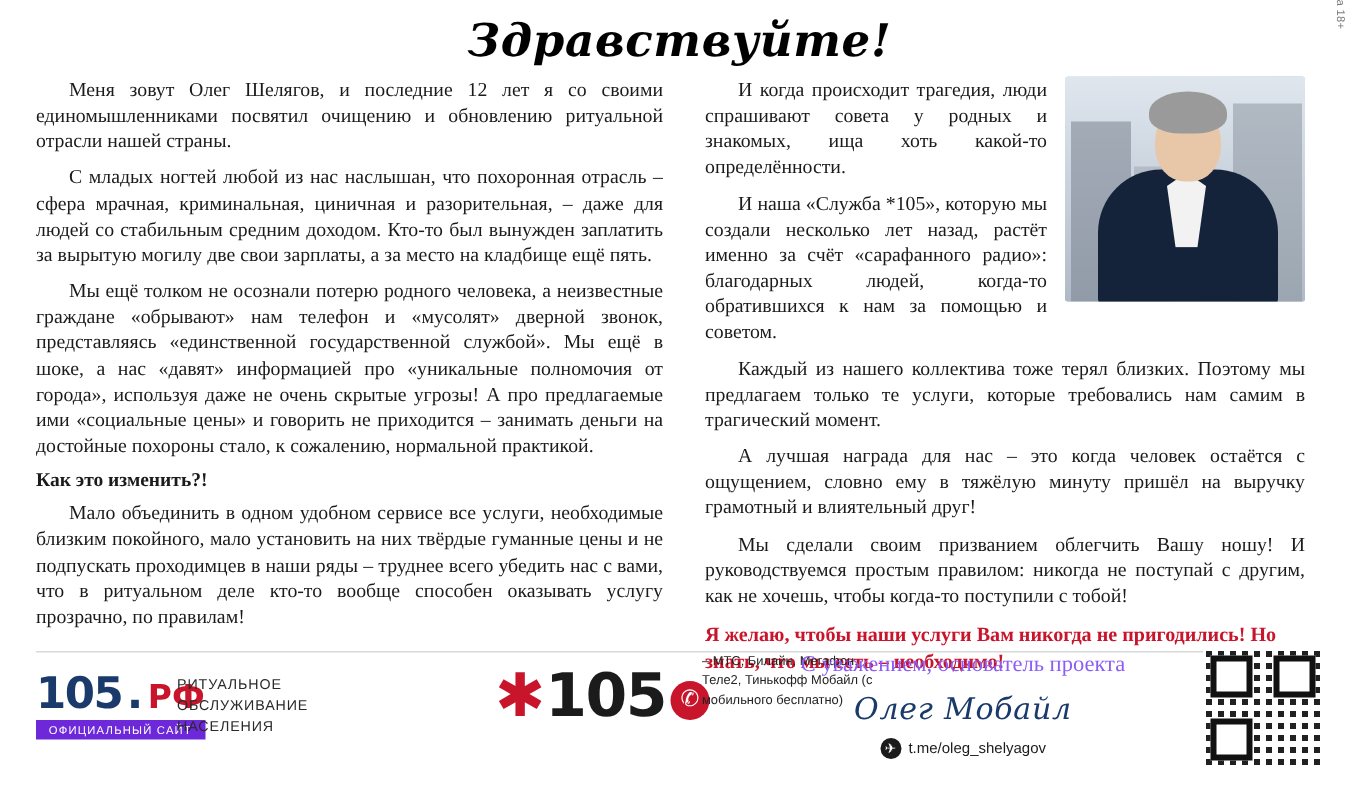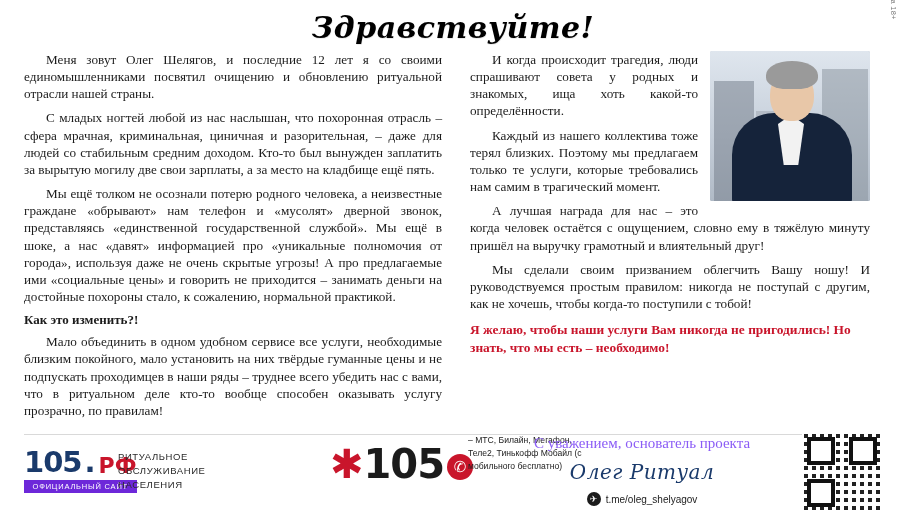--- a/index.html
+++ b/index.html
@@ -345,20 +345,21 @@
         <div class="sky"></div>
         <div class="bld b1"></div>
         <div class="bld b3"></div>
         <div class="bld b2"></div>
         <div class="body-suit"></div>
         <div class="shirt"></div>
         <div class="head"></div>
         <div class="hair"></div>
       </div>
       <p class="body">И когда происходит трагедия, люди спрашивают совета у родных и знакомых, ища хоть какой-то определённости.</p>
+      <p class="body">И наша «Служба *105», которую мы создали несколько лет назад, растёт именно за счёт «сарафанного радио»: благодарных людей, когда-то обратившихся к нам за помощью и советом.</p>
       <p class="body">Каждый из нашего коллектива тоже терял близких. Поэтому мы предлагаем только те услуги, которые требовались нам самим в трагический момент.</p>
       <p class="body">А лучшая награда для нас – это когда человек остаётся с ощущением, словно ему в тяжёлую минуту пришёл на выручку грамотный и влиятельный друг!</p>
       <p class="body">Мы сделали своим призванием облегчить Вашу ношу! И руководствуемся простым правилом: никогда не поступай с другим, как не хочешь, чтобы когда-то поступили с тобой!</p>
       <p class="redtext">Я желаю, чтобы наши услуги Вам никогда не пригодились! Но знать, что мы есть – необходимо!</p>
     </div>
 
   </div>
 
   <div class="footer">
     <div class="footer-line"></div>
@@ -381,21 +382,21 @@
     <div class="num105">
       <span class="star">✱</span>
       <span class="digits">105</span>
       <span class="phone-circle"></span>
     </div>
 
     <div class="operators">– МТС, Билайн, Мегафон, Теле2, Тинькофф Мобайл (с мобильного бесплатно)</div>
 
     <div class="sign-block">
       <div class="sign-title">С уважением, основатель проекта</div>
-      <div class="signature">Олег Ритуал</div>
+      <div class="signature">Олег Мобайл</div>
       <div class="tg-row">
         <span class="tg-icon">✈</span>
         <span>t.me/oleg_shelyagov</span>
       </div>
     </div>
 
     <div class="qr">
       <div class="qr-third"></div>
     </div>
   </div>

